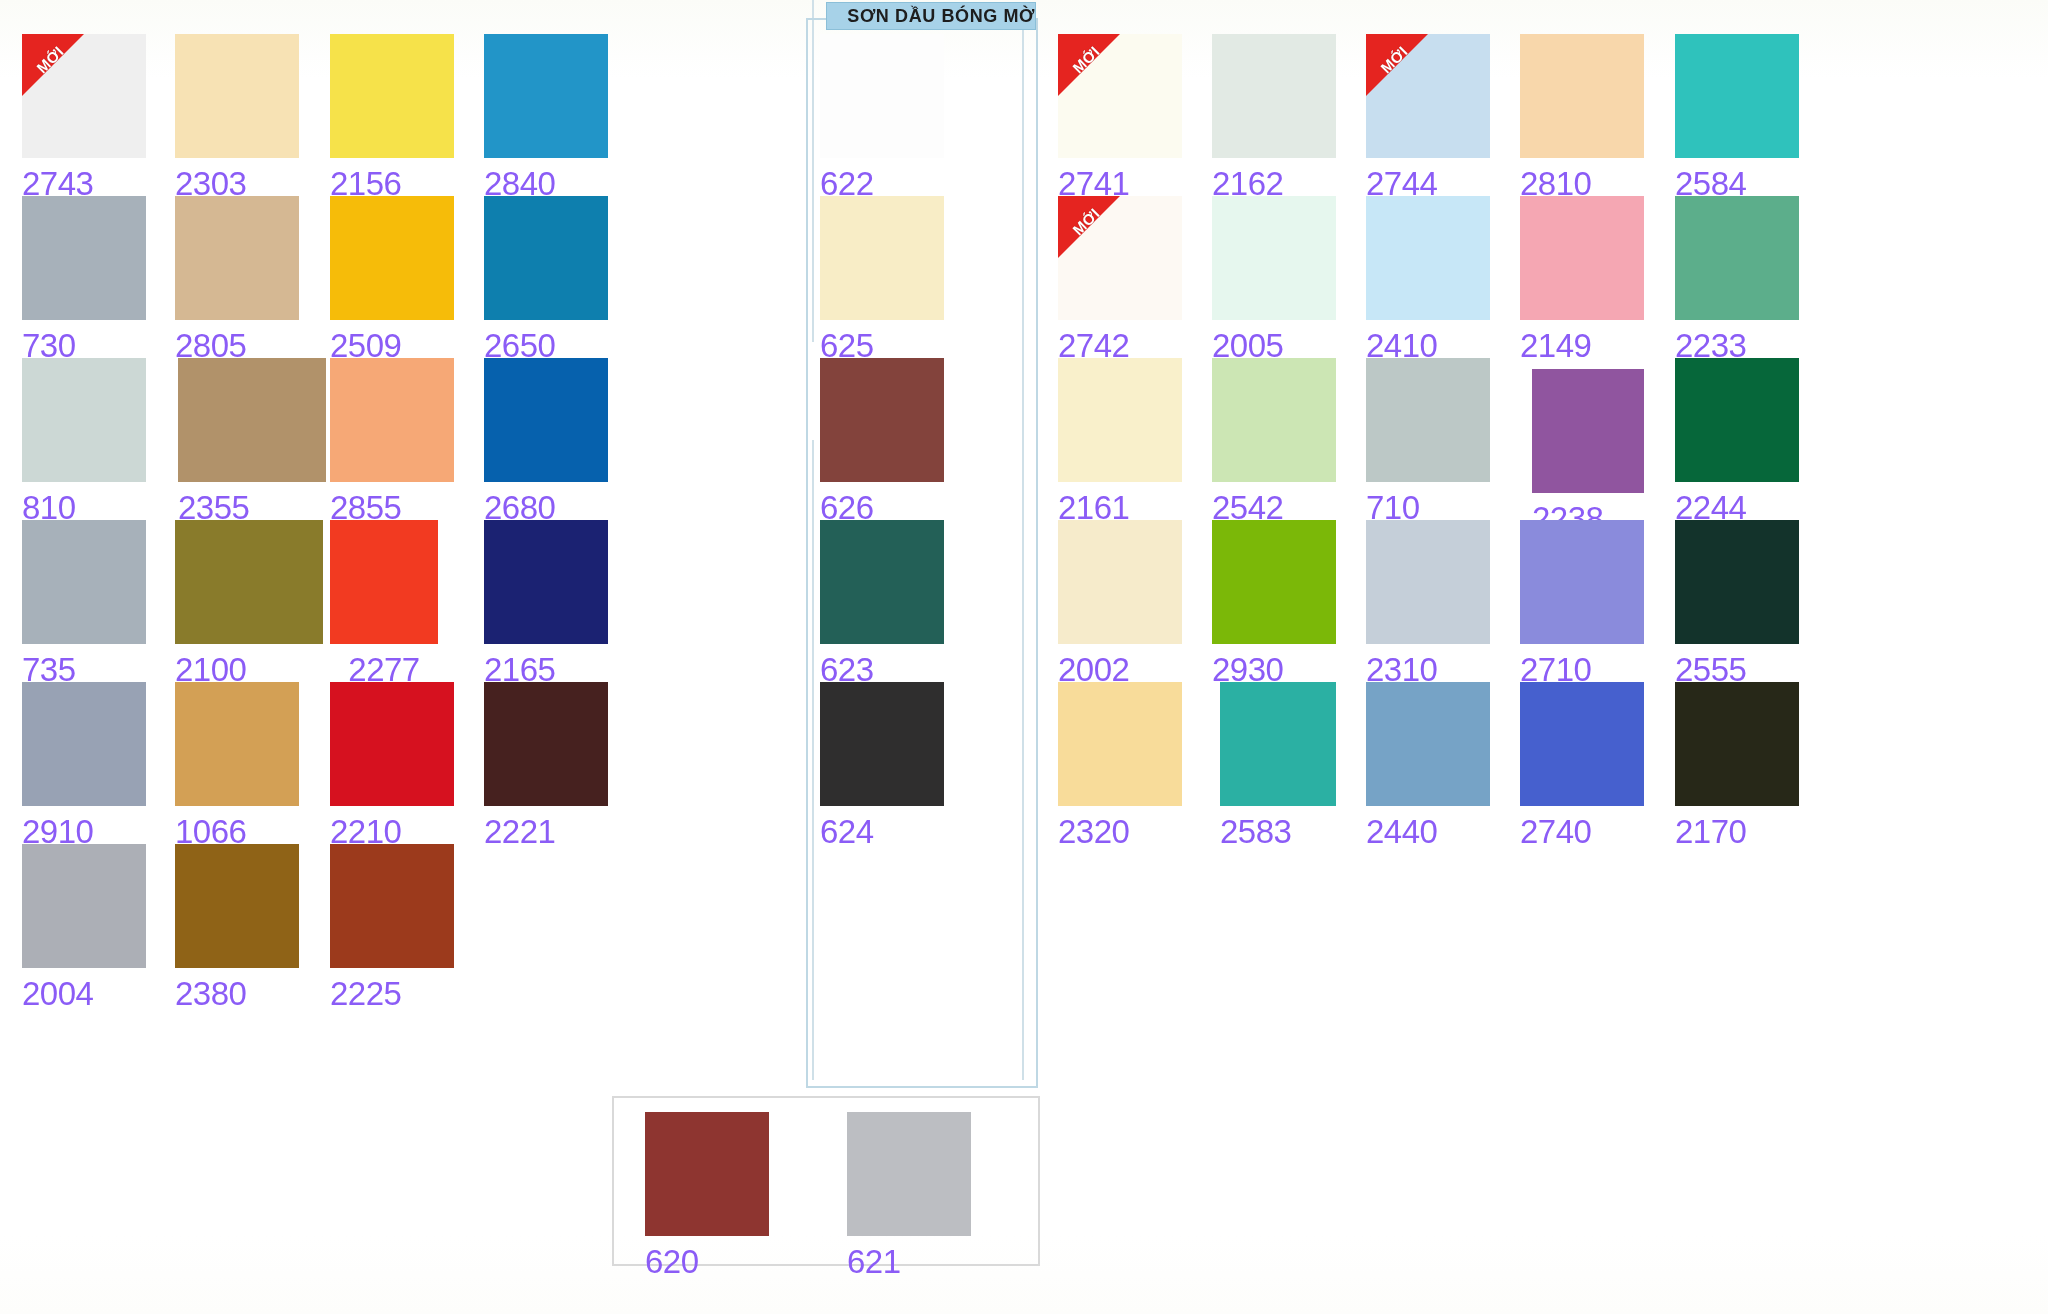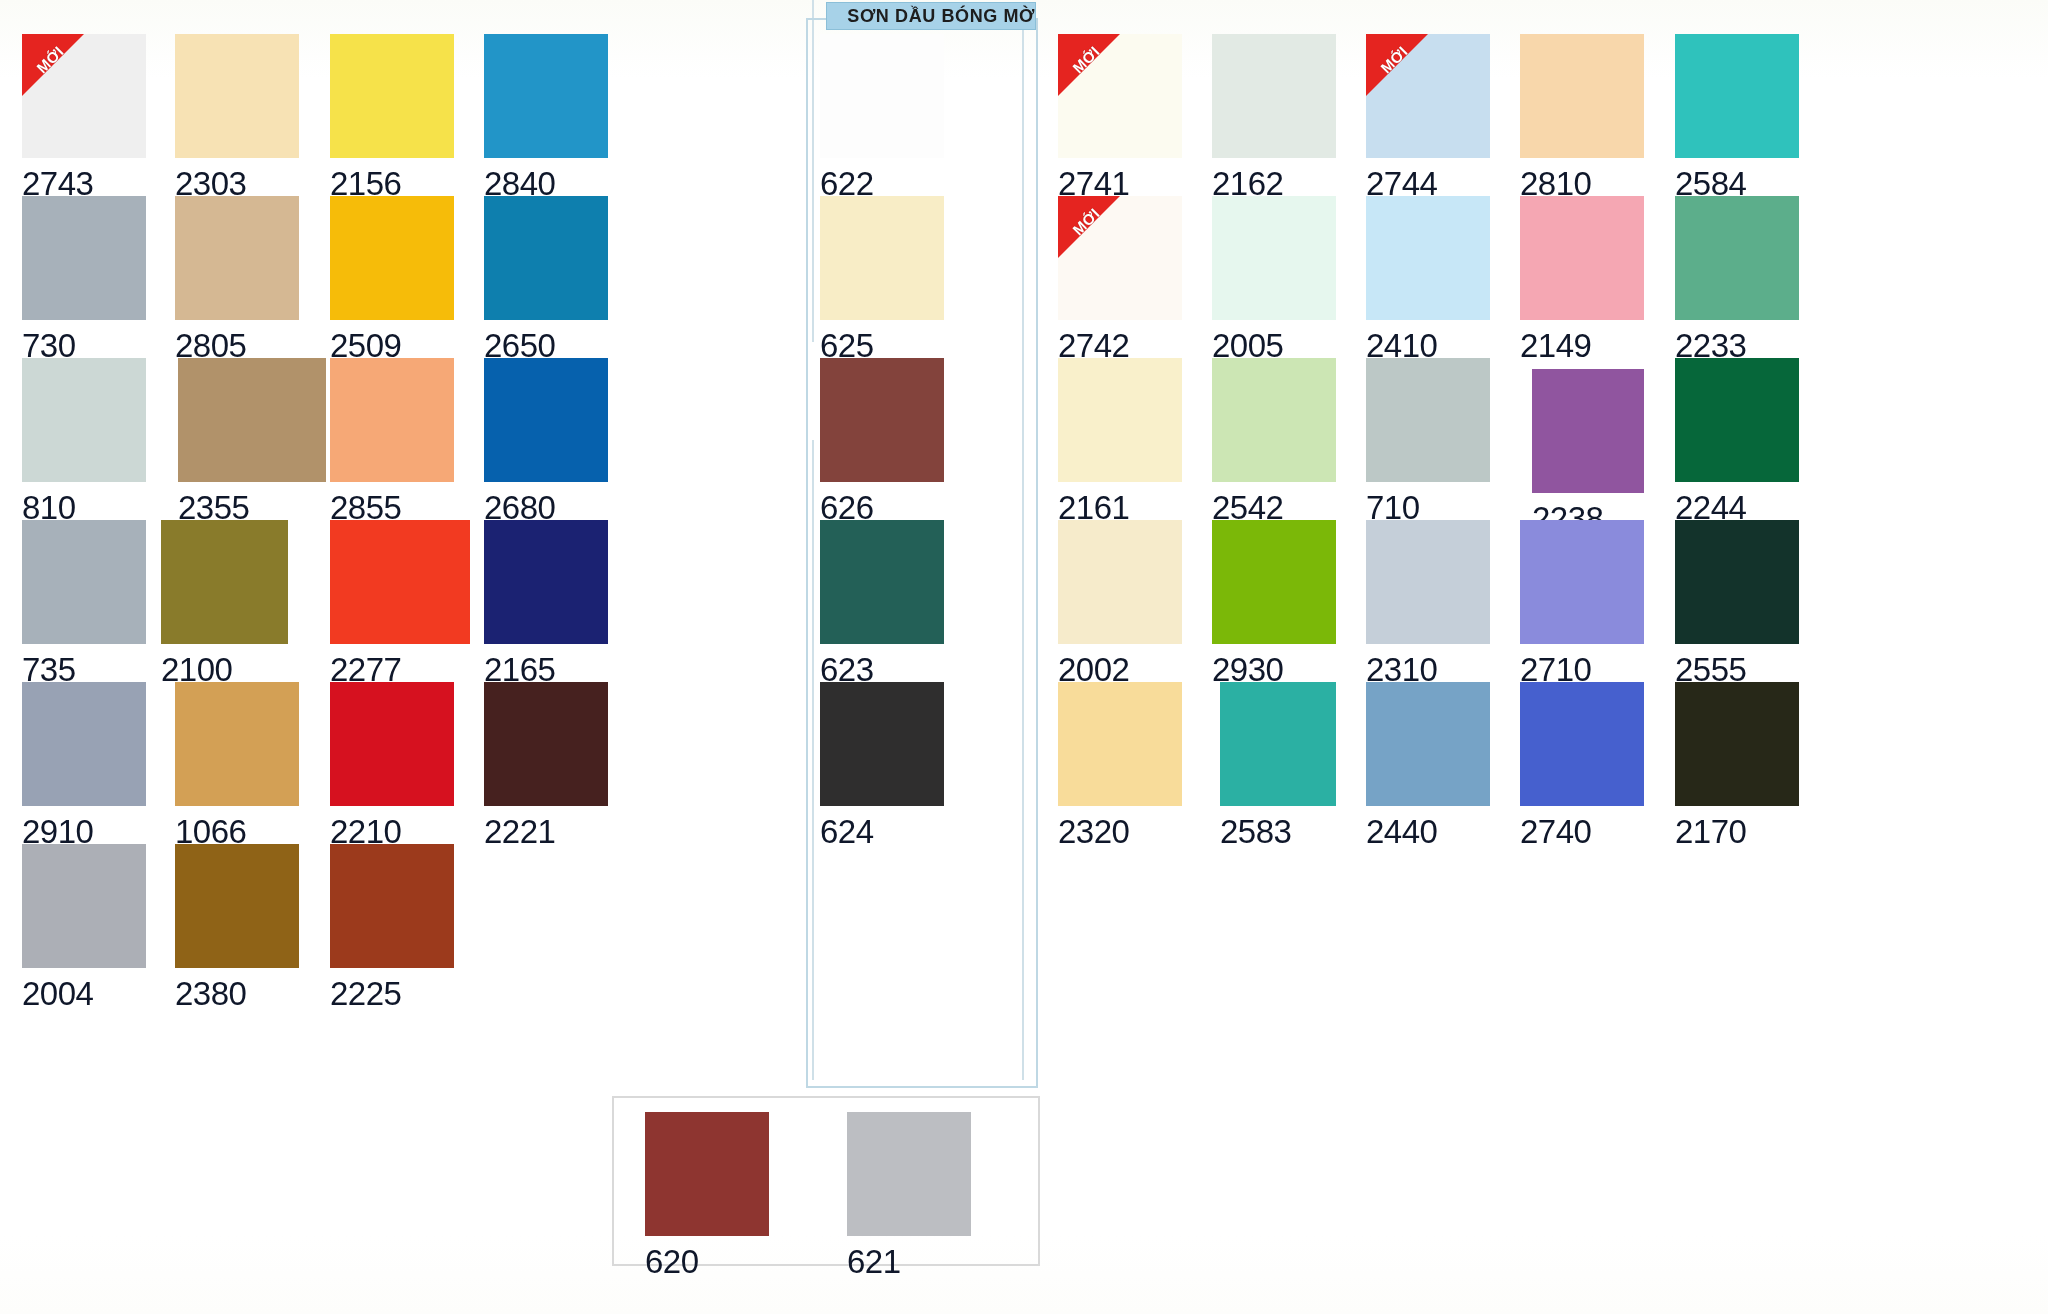--- a/index.html
+++ b/index.html
@@ -32,21 +32,21 @@
   }
   .chip {
     position: relative;
     width: 100%;
     height: 124px;
     overflow: hidden;
   }
   .label {
     font-size: 33px;
     line-height: 1;
-    color: #0f172a;
+    color: #8b5cf6;
     letter-spacing: -0.5px;
     padding-top: 9px;
     font-family: "Liberation Sans", sans-serif;
     white-space: nowrap;
   }
 
   
   .moi-badge {
     position: absolute;
     left: 0; top: 0;
@@ -192,25 +192,25 @@
     </div>
     <div class="cell" style="left:484px; top:358px; width:124px;">
       <div class="chip" style="background:#0661AD;"></div>
       <div class="label">2680</div>
     </div>
 
     <div class="cell" style="left:22px;  top:520px; width:124px;">
       <div class="chip" style="background:#A7B1BA;"></div>
       <div class="label">735</div>
     </div>
-    <div class="cell" style="left:161px; top:520px; width:127px;">
+    <div class="cell" style="left:175px; top:520px; width:148px;">
       <div class="chip" style="background:#897B2B;"></div>
       <div class="label">2100</div>
     </div>
-    <div class="cell" style="left:330px; top:520px; width:140px;">
+    <div class="cell" style="left:330px; top:520px; width:108px;text-align:center;">
       <div class="chip" style="background:#F23A21;"></div>
       <div class="label">2277</div>
     </div>
     <div class="cell" style="left:484px; top:520px; width:124px;">
       <div class="chip" style="background:#1B2272;"></div>
       <div class="label">2165</div>
     </div>
 
     <div class="cell" style="left:22px;  top:682px; width:124px;">
       <div class="chip" style="background:#98A2B4;"></div>

